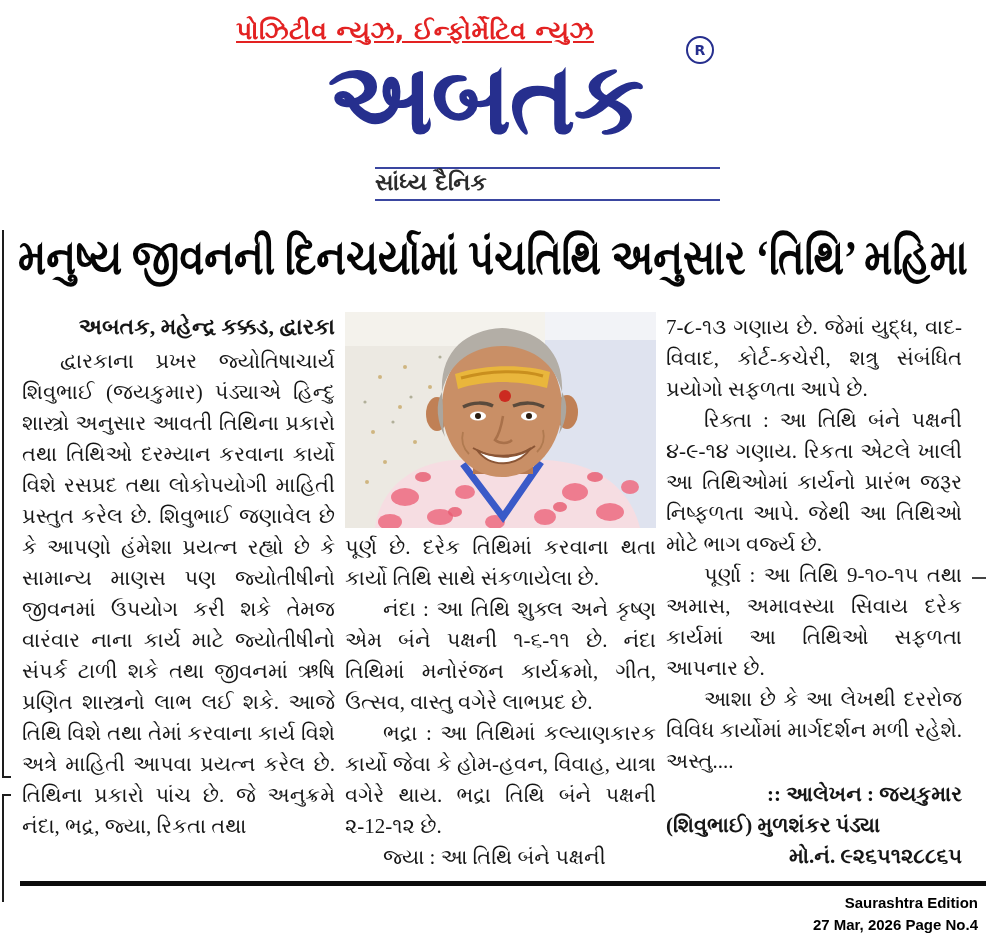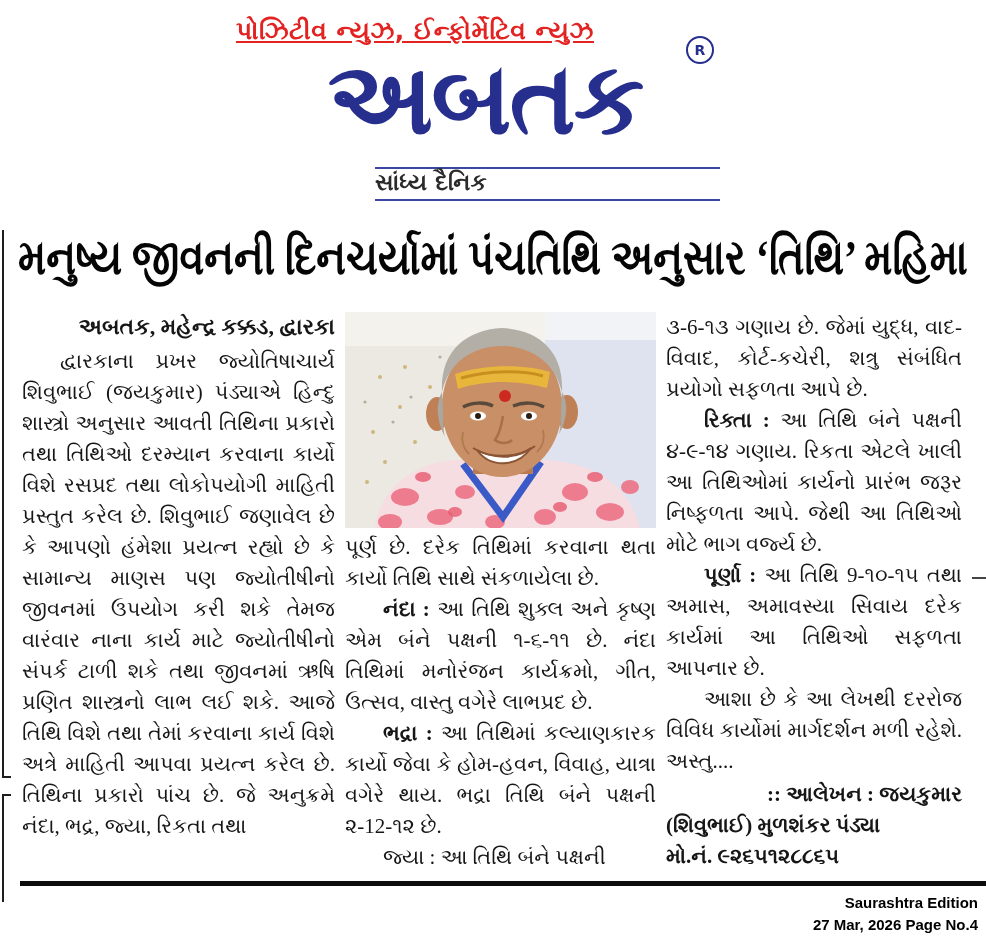--- a/index.html
+++ b/index.html
@@ -40,25 +40,25 @@
     text-align:center;white-space:nowrap;transform-origin:left center;
   }
   
   .col{position:absolute;top:312px;font-size:21px;line-height:31px;text-align:justify;color:#161616;}
   .col1{left:22px;width:313px;}
   .col2{left:345px;width:311px;}
   .col3{left:666px;width:296px;}
   .byline{font-weight:bold;text-align:right;font-size:22px;line-height:30px;margin-bottom:4px;}
   .para{margin:0;}
   .para.indent{text-indent:38px;}
-  .lead-bold{font-weight:bold;}
+  .lead-bold{font-weight:normal;}
   .credit{font-weight:bold;margin-top:2px;}
   .credit .c1{text-align:right;}
   .credit .c2{text-align:left;}
-  .credit .c3{text-align:left;}
+  .credit .c3{text-align:right;}
   
   .photo{width:311px;height:216px;display:block;margin-bottom:4px;}
   
   .bottom-rule{position:absolute;left:20px;top:881px;width:966px;height:5px;background:#0c0c0c;}
   .left-seg{position:absolute;left:2px;width:2px;background:#1d1d1d;}
   .seg1{top:230px;height:548px;}
   .seg2{top:794px;height:108px;}
   .tick{position:absolute;left:2px;width:9px;height:2px;background:#1d1d1d;}
   .tick1{top:776px;}
   .tick2{top:794px;}
@@ -166,21 +166,21 @@
     <path d="M118,120 C116,128 118,136 124,142" stroke="#b07a50" stroke-width="1.8" fill="none"></path>
     <path d="M198,118 C200,126 198,134 192,140" stroke="#b07a50" stroke-width="1.8" fill="none"></path>
   </svg>
   <p class="para">પૂર્ણ છે. દરેક તિથિમાં કરવાના થતા કાર્યો તિથિ સાથે સંકળાયેલા છે.</p>
   <p class="para indent"><span class="lead-bold">નંદા :</span><span> આ તિથિ શુક્લ અને કૃષ્ણ એમ બંને પક્ષની ૧-૬-૧૧ છે. નંદા તિથિમાં મનોરંજન કાર્યક્રમો, ગીત, ઉત્સવ, વાસ્તુ વગેરે લાભપ્રદ છે.</span></p>
   <p class="para indent"><span class="lead-bold">ભદ્રા :</span><span> આ તિથિમાં કલ્યાણકારક કાર્યો જેવા કે હોમ-હવન, વિવાહ, યાત્રા વગેરે થાય. ભદ્રા તિથિ બંને પક્ષની ૨-12-૧૨ છે.</span></p>
   <p class="para indent">જ્યા : આ તિથિ બંને પક્ષની</p>
 </div>
 
 <div class="col col3">
-  <p class="para">૩-6-૧૩ ગણાય છે. જેમાં યુદ્ધ, વાદ-વિવાદ, કોર્ટ-કચેરી, શત્રુ સંબંધિત પ્રયોગો સફળતા આપે છે.</p>
+  <p class="para">7-૮-૧૩ ગણાય છે. જેમાં યુદ્ધ, વાદ-વિવાદ, કોર્ટ-કચેરી, શત્રુ સંબંધિત પ્રયોગો સફળતા આપે છે.</p>
   <p class="para indent"><span class="lead-bold">રિક્તા :</span><span> આ તિથિ બંને પક્ષની ૪-૯-૧૪ ગણાય. રિકતા એટલે ખાલી આ તિથિઓમાં કાર્યનો પ્રારંભ જરૂર નિષ્ફળતા આપે. જેથી આ તિથિઓ મોટે ભાગ વર્જ્ય છે.</span></p>
   <p class="para indent"><span class="lead-bold">પૂર્ણા :</span><span> આ તિથિ 9-૧૦-૧૫ તથા અમાસ, અમાવસ્યા સિવાય દરેક કાર્યમાં આ તિથિઓ સફળતા આપનાર છે.</span></p>
   <p class="para indent">આશા છે કે આ લેખથી દરરોજ વિવિધ કાર્યોમાં માર્ગદર્શન મળી રહેશે. અસ્તુ....</p>
   <div class="credit">
     <div class="c1">:: આલેખન : જયકુમાર</div>
     <div class="c2">(શિવુભાઈ) મુળશંકર પંડ્યા</div>
     <div class="c3">મો.નં. ૯૨૬૫૧૨૮૮૬૫</div>
   </div>
 </div>
 

